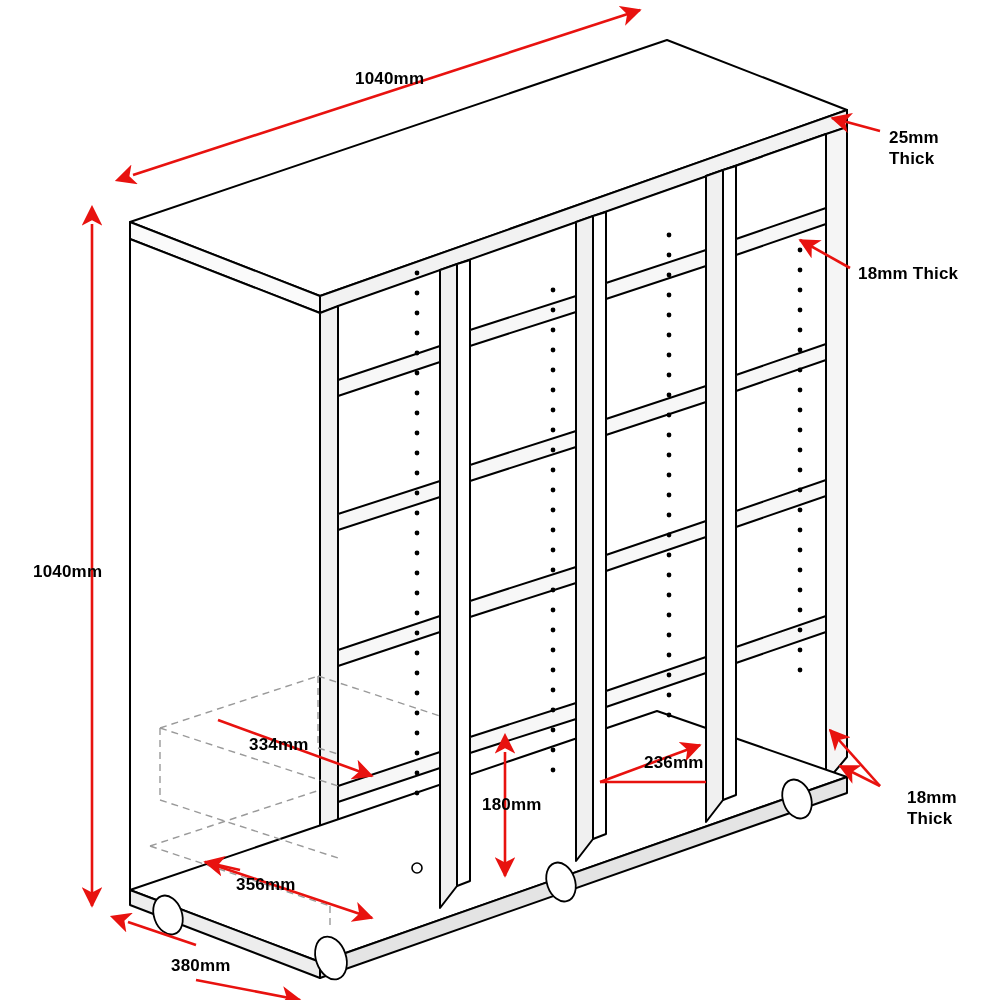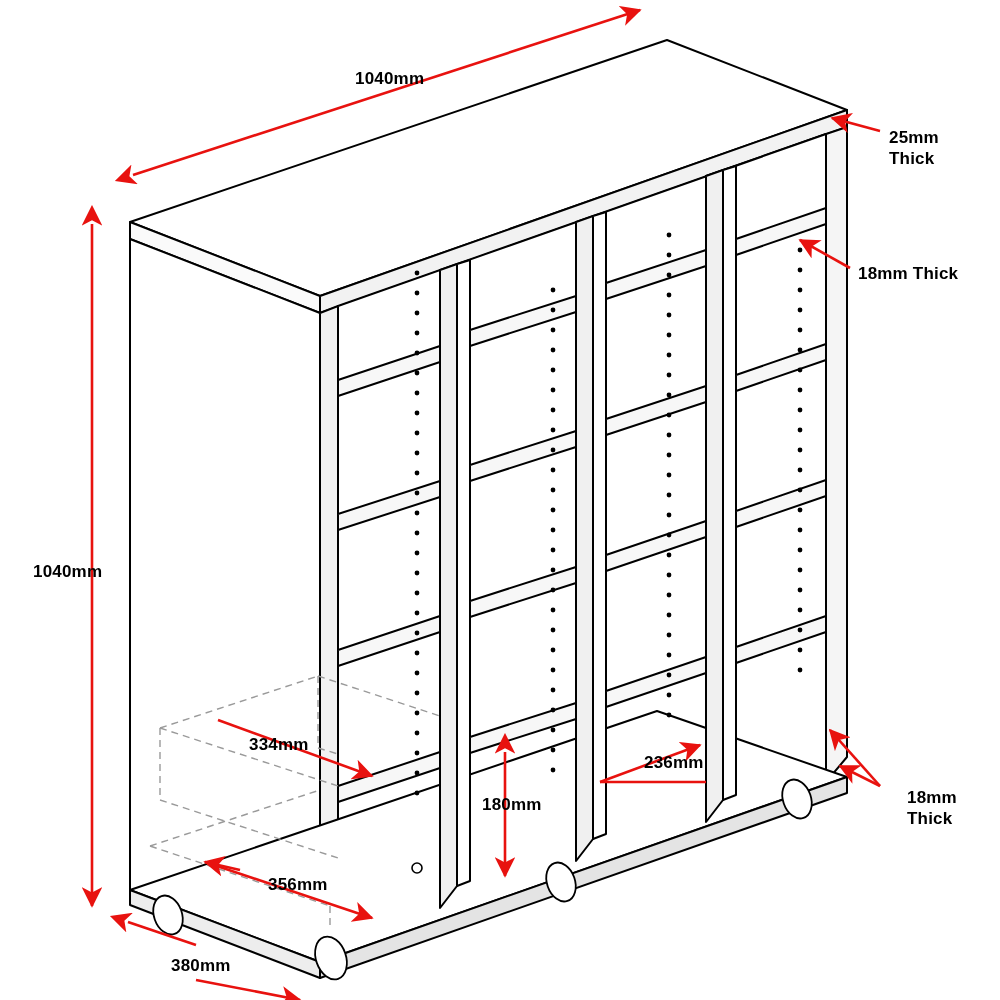--- a/index.html
+++ b/index.html
@@ -306,16 +306,16 @@
   <div class="dim-label" style="left:355px; top:68px;">1040mm</div>
   <div class="dim-label" style="left:889px; top:127px;">25mm
 Thick</div>
   <div class="dim-label" style="left:858px; top:263px;">18mm Thick</div>
   <div class="dim-label" style="left:33px;  top:561px;">1040mm</div>
   <div class="dim-label" style="left:240px; top:734px;margin-left:9px;">334mm</div>
   <div class="dim-label" style="left:608px; top:752px;padding-left:36px;">236mm</div>
   <div class="dim-label" style="left:891px; top:787px;margin-left:16px;">18mm
 Thick</div>
   <div class="dim-label" style="left:482px; top:794px;">180mm</div>
-  <div class="dim-label" style="left:236px; top:874px;margin-left:32px;">356mm</div>
+  <div class="dim-label" style="left:236px; top:874px;">356mm</div>
   <div class="dim-label" style="left:171px; top:955px;">380mm</div>
 
 </div>
 
 </body></html>

